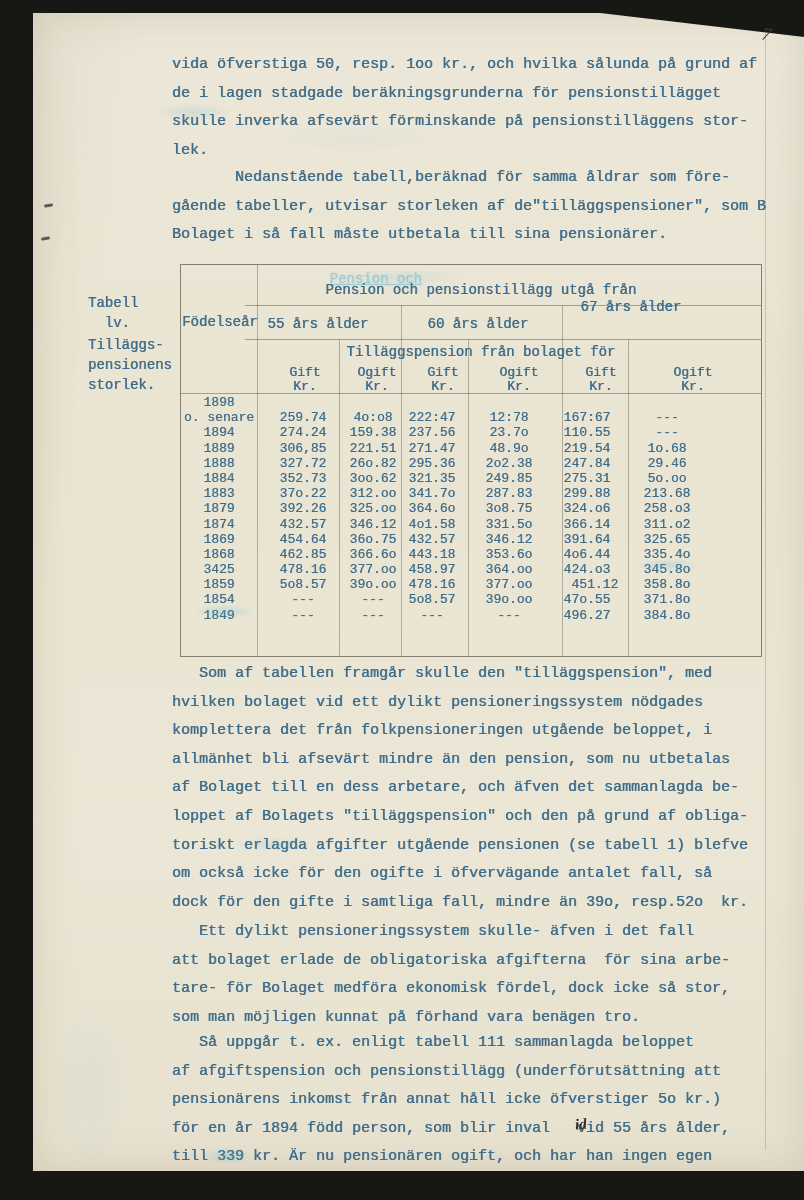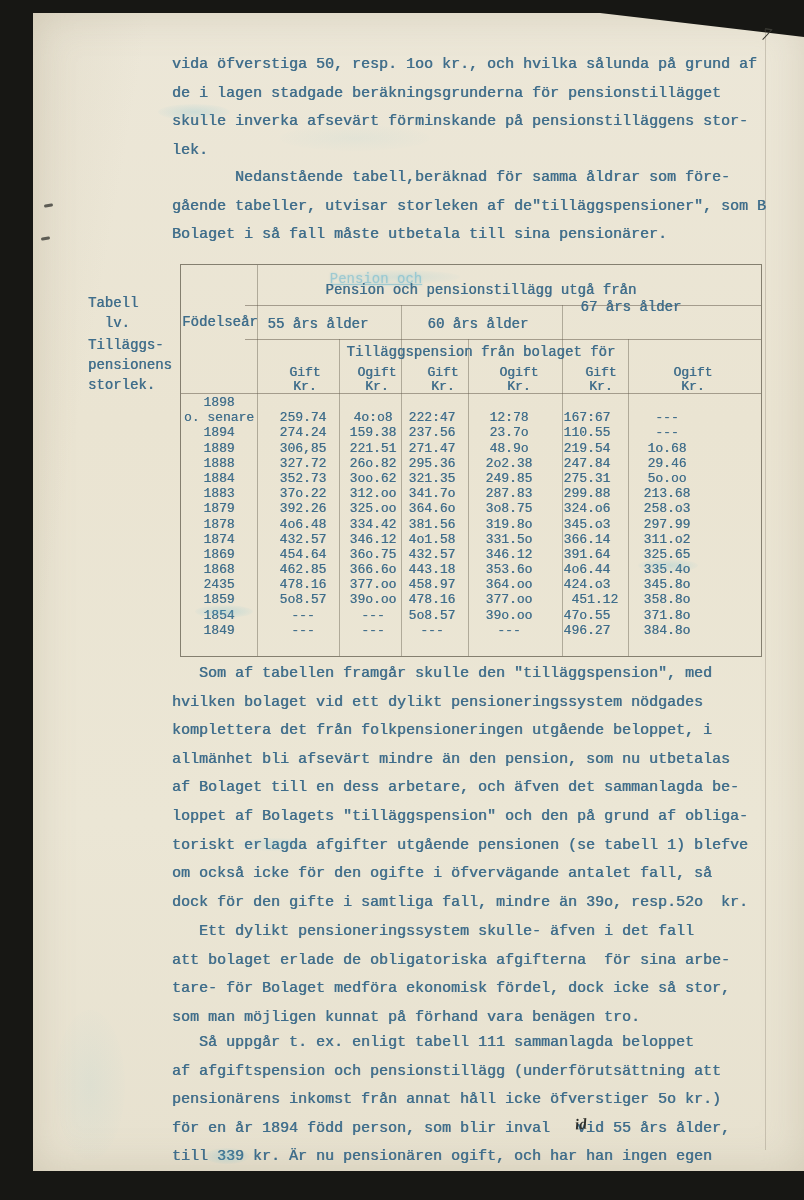--- a/index.html
+++ b/index.html
@@ -288,29 +288,20 @@
         <div class="trow">
           <span class="cell cy">1879</span>
           <span class="cell c0">392.26</span>
           <span class="cell c1">325.oo</span>
           <span class="cell c2">364.6o</span>
           <span class="cell c3">3o8.75</span>
           <span class="cell c4">324.o6</span>
           <span class="cell c5">258.o3</span>
         </div>
         <div class="trow">
-          <span class="cell cy">1878</span>
-          <span class="cell c0">4o6.48</span>
-          <span class="cell c1">334.42</span>
-          <span class="cell c2">381.56</span>
-          <span class="cell c3">319.8o</span>
-          <span class="cell c4">345.o3</span>
-          <span class="cell c5">297.99</span>
-        </div>
-        <div class="trow">
           <span class="cell cy">1874</span>
           <span class="cell c0">432.57</span>
           <span class="cell c1">346.12</span>
           <span class="cell c2">4o1.58</span>
           <span class="cell c3">331.5o</span>
           <span class="cell c4">366.14</span>
           <span class="cell c5">311.o2</span>
         </div>
         <div class="trow">
           <span class="cell cy">1869</span>
@@ -324,21 +315,21 @@
         <div class="trow">
           <span class="cell cy">1868</span>
           <span class="cell c0">462.85</span>
           <span class="cell c1">366.6o</span>
           <span class="cell c2">443.18</span>
           <span class="cell c3">353.6o</span>
           <span class="cell c4">4o6.44</span>
           <span class="cell c5">335.4o</span>
         </div>
         <div class="trow">
-          <span class="cell cy">2435</span>
+          <span class="cell cy">3425</span>
           <span class="cell c0">478.16</span>
           <span class="cell c1">377.oo</span>
           <span class="cell c2">458.97</span>
           <span class="cell c3">364.oo</span>
           <span class="cell c4">424.o3</span>
           <span class="cell c5">345.8o</span>
         </div>
         <div class="trow">
           <span class="cell cy">1859</span>
           <span class="cell c0">5o8.57</span>

